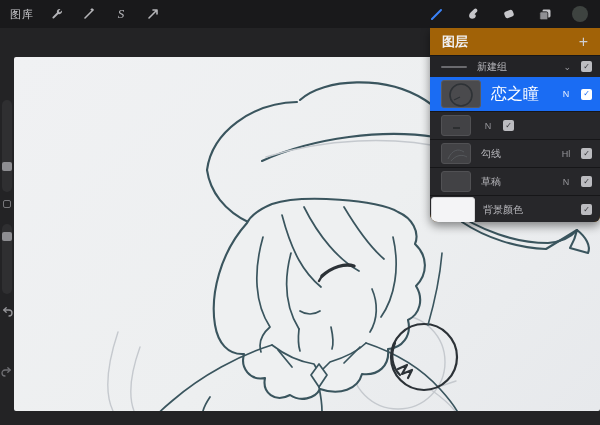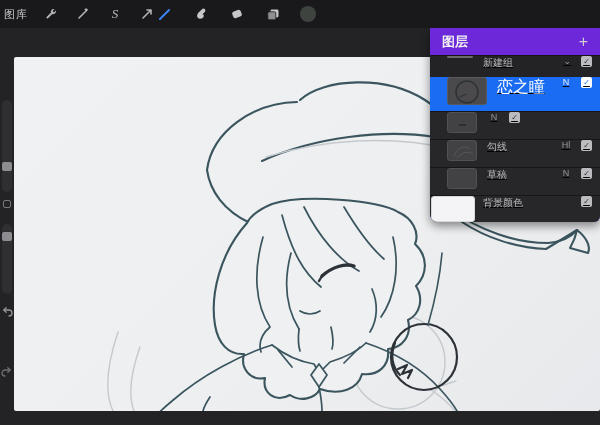--- a/index.html
+++ b/index.html
@@ -3,21 +3,21 @@
 <meta charset="utf-8">
 <style>
   * { margin:0; padding:0; box-sizing:border-box; }
   html,body { width:600px; height:425px; overflow:hidden; background:#222224;
               font-family:"Liberation Sans","DejaVu Sans",sans-serif; }
   .app { position:relative; width:600px; height:425px; background:#232325; }
 
   
   .topbar { position:absolute; left:0; top:0; width:600px; height:28px;
             background:#19191b; display:flex; align-items:center;
-            justify-content:flex-start; padding:0 4px; z-index:30; }
+            justify-content:space-between; padding:0 10px; z-index:30; }
   .tb-group { display:flex; align-items:center; gap:0; }
   .tb-left  { gap:14px; }
   .tb-right { gap:18px; padding-right:2px; }
   .gallery { color:#c9c9cd; font-size:11px; letter-spacing:1px; cursor:default; }
   .tb-icon { width:18px; height:18px; display:flex; align-items:center; justify-content:center; }
   .tb-icon svg { display:block; }
   .sel-s { color:#b9b9bd; font-size:13px; font-style:italic;
            font-family:"Liberation Serif","DejaVu Serif",serif; }
   .color-dot { width:16px; height:16px; border-radius:50%; background:#3e4340; }
 
@@ -37,29 +37,29 @@
   .slider-handle { position:absolute; left:2px; width:10px; height:9px;
                    background:#8d8d91; border-radius:2px; }
   .h-size { top:134px; } .h-opacity { top:204px; }
   .modify-btn { position:absolute; left:3px; top:172px; width:8px; height:8px;
                 border:1px solid #77777b; border-radius:2px; background:transparent; }
   .undo-ic { position:absolute; left:1px; top:276px; }
   .redo-ic { position:absolute; left:1px; top:336px; }
 
   
   .panel { position:absolute; right:0; top:28px; width:170px; height:194px;
-           background:#6d28d9; border-radius:0 0 6px 8px; z-index:20;
+           background:#a16207; border-radius:0 0 6px 8px; z-index:20;
            box-shadow:0 4px 10px rgba(0,0,0,.45); overflow:hidden; }
   .panel-head { height:27px; display:flex; align-items:center;
                 justify-content:space-between; padding:0 12px; }
   .panel-title { color:#f0f0f2; font-size:13px; font-weight:bold; }
   .panel-add { color:#cfcfd3; font-size:16px; font-weight:300; line-height:1; cursor:default; }
 
-  .row { display:flex; align-items:flex-start; border-top:1px solid #161618;
-         background:#27272a; padding:0 8px 0 17px; position:relative;text-decoration:underline; }
+  .row { display:flex; align-items:center; border-top:1px solid #161618;
+         background:#27272a; padding:0 8px 0 11px; position:relative; }
   .row-group { height:22px; background:#232326; }
   .group-dash { width:26px; height:2px; background:#6a6a6e; border-radius:1px; margin-right:10px; }
   .row-name { flex:1; color:#b9b9be; font-size:10px; }
   .chev { color:#9a9a9e; font-size:9px; margin-right:10px; }
   .blend { color:#97979b; font-size:9px; width:14px; text-align:center; margin-right:8px; }
   .cbx { width:11px; height:11px; border-radius:2px; background:#bcbcc0;
          display:flex; align-items:center; justify-content:center;
          font-size:8px; color:#343438; line-height:1; }
   .thumb { background:#424245; border:1px solid #515154; border-radius:3px;
            margin-right:10px; position:relative; overflow:hidden; }

